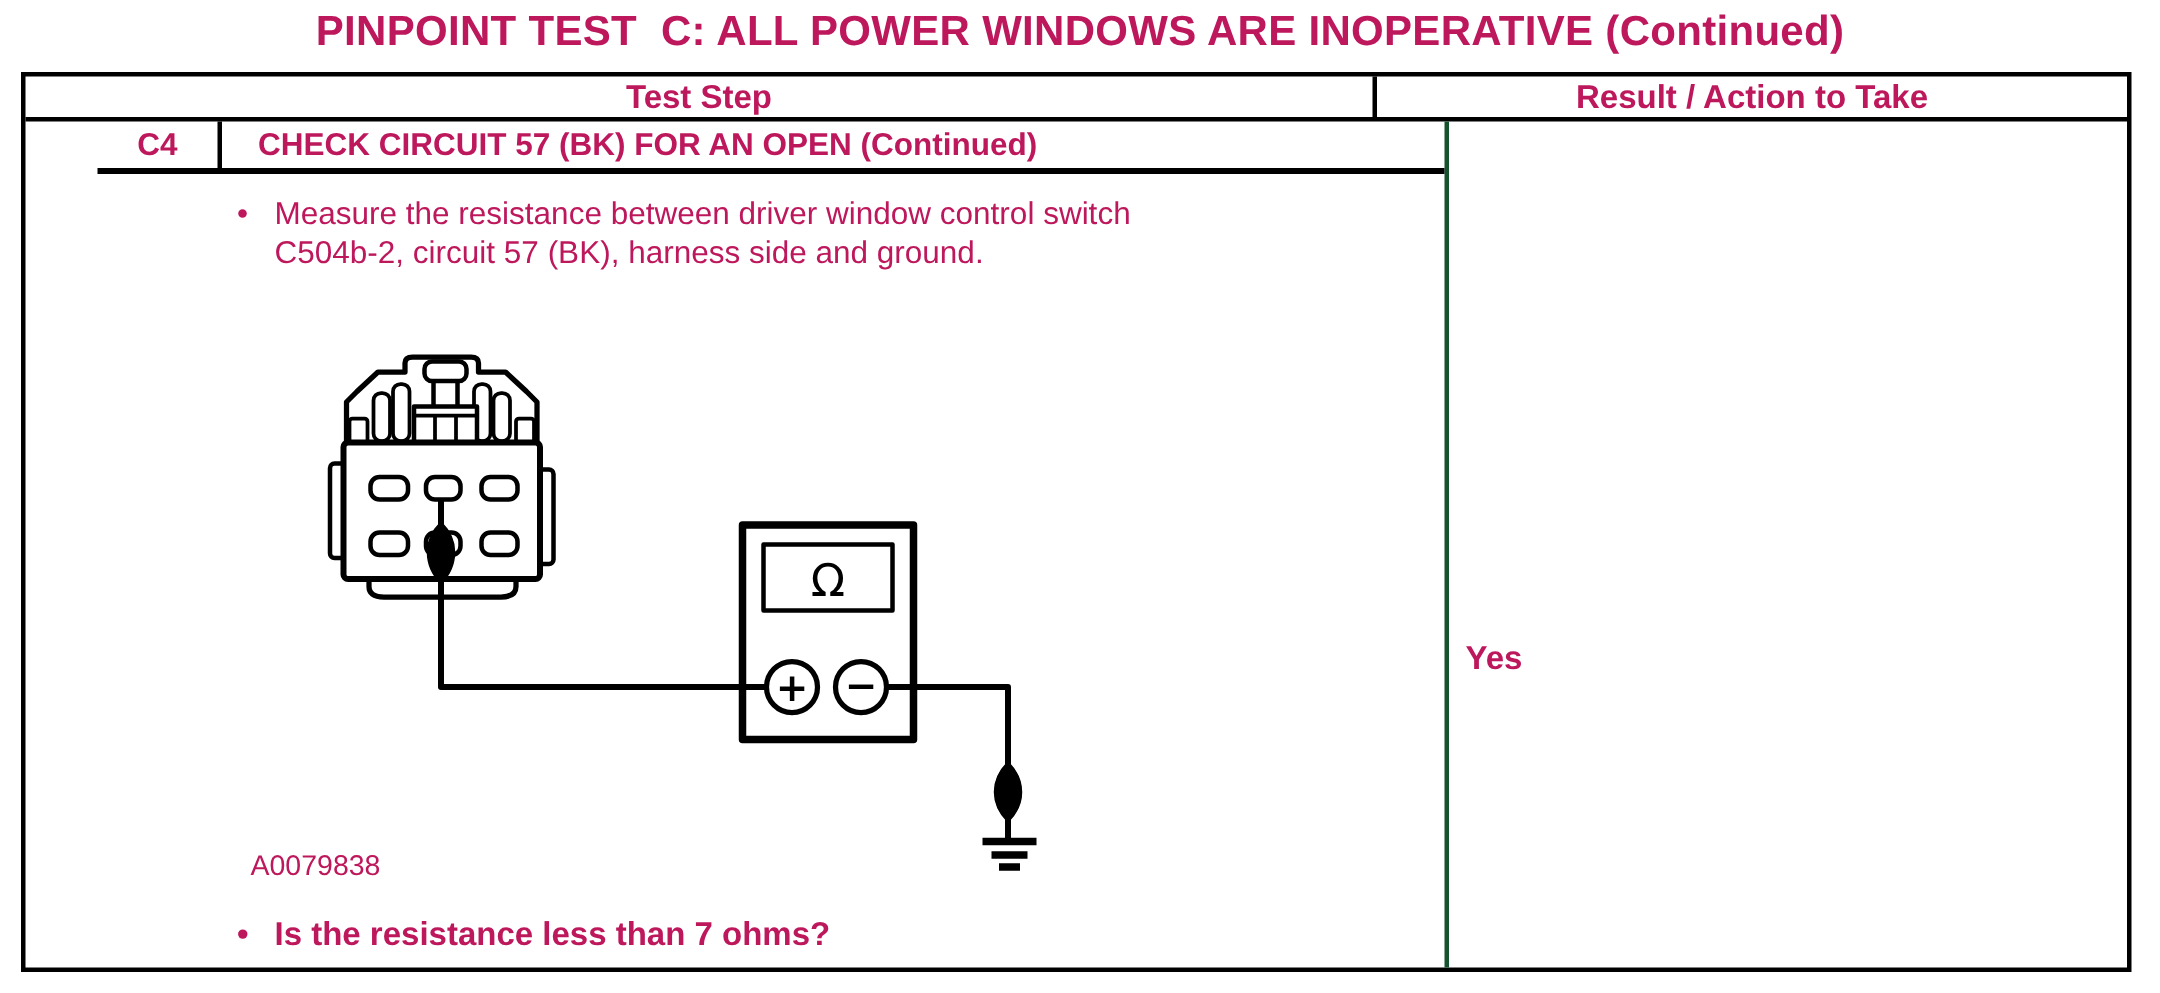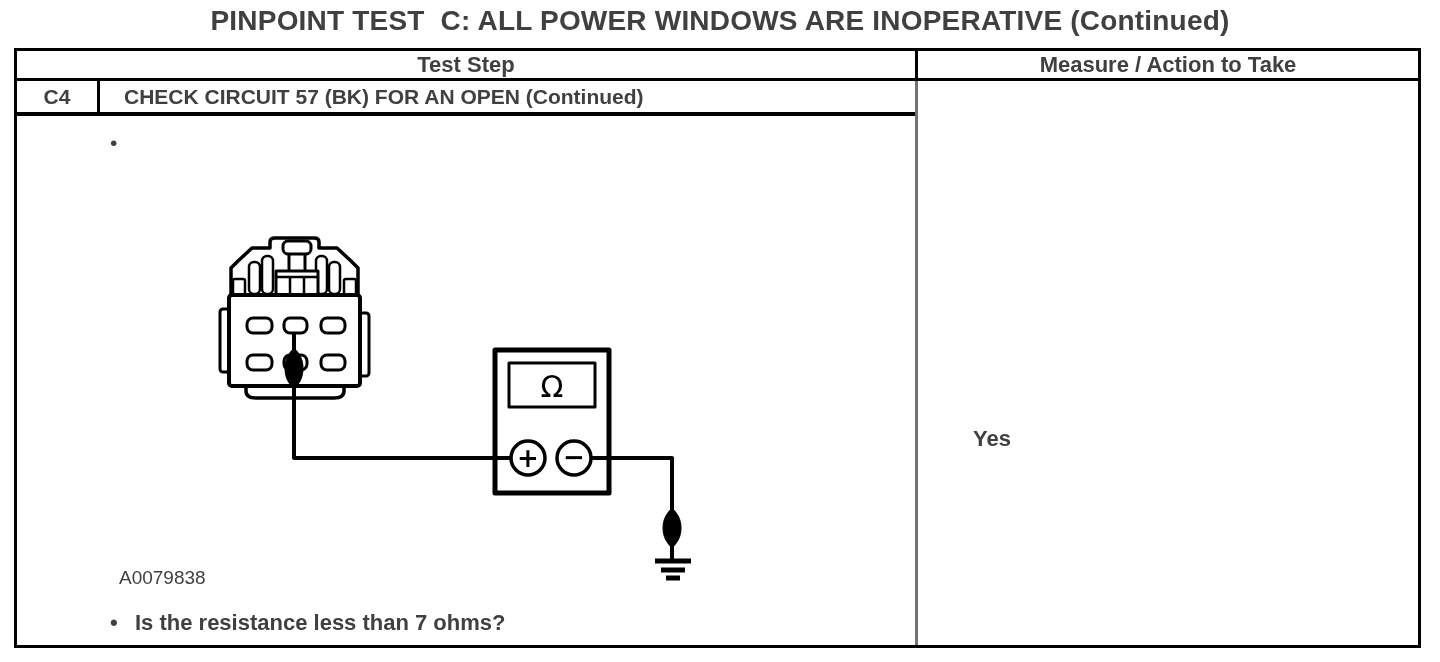--- a/index.html
+++ b/index.html
@@ -1,28 +1,28 @@
 <!DOCTYPE html>
 <html><head>
 <meta charset="utf-8">
 <style>
   html,body{margin:0;padding:0;background:#ffffff;}
-  .page{position:relative;width:1440px;height:662px;background:#ffffff;color:#404040;
+  .page{position:relative;width:1440px;height:662px;background:#ffffff;color:#be185d;
         font-family:"Liberation Sans",sans-serif;overflow:hidden;}
   .title{position:absolute;top:5px;left:0;width:100%;text-align:center;
          font-weight:bold;font-size:28px;white-space:pre;letter-spacing:0.2px;}
   .tbl{position:absolute;left:14px;top:48px;width:1407px;height:600px;
        border:3px solid #000;box-sizing:border-box;display:flex;flex-direction:column;}
   .thead{display:flex;height:27px;border-bottom:3px solid #000;flex:none;}
   .th{display:flex;align-items:center;justify-content:center;font-weight:bold;font-size:22px;}
   .th-left{width:898px;border-right:3px solid #000;box-sizing:content-box;}
   .th-right{flex:1;}
   .tbody{display:flex;flex:1;min-height:0;}
-  .col-left{width:898px;border-right:3px solid #737373;display:flex;flex-direction:column;flex:none;}
-  .col-right{flex:1;position:relative;margin-left:44px;}
+  .col-left{width:898px;border-right:3px solid #14532d;display:flex;flex-direction:column;flex:none;margin-left:48px;}
+  .col-right{flex:1;position:relative;}
   .steprow{display:flex;height:31px;border-bottom:4px solid #000;flex:none;}
   .step-id{width:80px;border-right:3px solid #000;display:flex;align-items:center;
            justify-content:center;font-weight:bold;font-size:21px;flex:none;}
   .step-heading{flex:1;display:flex;align-items:center;padding-left:24px;
                 font-weight:bold;font-size:21px;}
   .content{position:relative;flex:1;}
   .bullet-row{position:absolute;display:flex;font-size:21px;line-height:26px;}
   .bullet{width:25px;flex:none;}
   .instr{left:93px;top:14px;width:770px;}
   .question{left:93px;top:494px;font-weight:bold;font-size:22px;}
@@ -37,33 +37,35 @@
 </head>
 <body>
 
 <div class="page">
 
   <div class="title">PINPOINT TEST  C: ALL POWER WINDOWS ARE INOPERATIVE (Continued)</div>
 
   <div class="tbl">
     <div class="thead">
       <div class="th th-left">Test Step</div>
-      <div class="th th-right">Measure / Action to Take</div>
+      <div class="th th-right">Result / Action to Take</div>
     </div>
 
     <div class="tbody">
       <div class="col-left">
         <div class="steprow">
           <div class="step-id">C4</div>
           <div class="step-heading">CHECK CIRCUIT 57 (BK) FOR AN OPEN (Continued)</div>
         </div>
 
         <div class="content">
           <div class="bullet-row instr">
             <span class="bullet">•</span>
+            <div class="lines">Measure the resistance between driver window control switch
+C504b-2, circuit 57 (BK), harness side and ground.</div>
           </div>
 
           <div class="fig-label">A0079838</div>
 
           <div class="bullet-row question">
             <span class="bullet">•</span>
             <div>Is the resistance less than 7 ohms?</div>
           </div>
         </div>
       </div>

